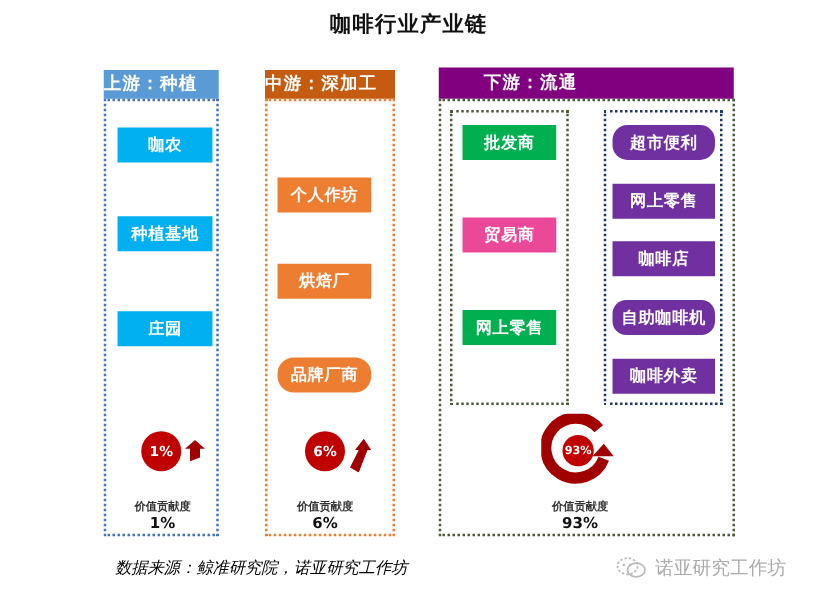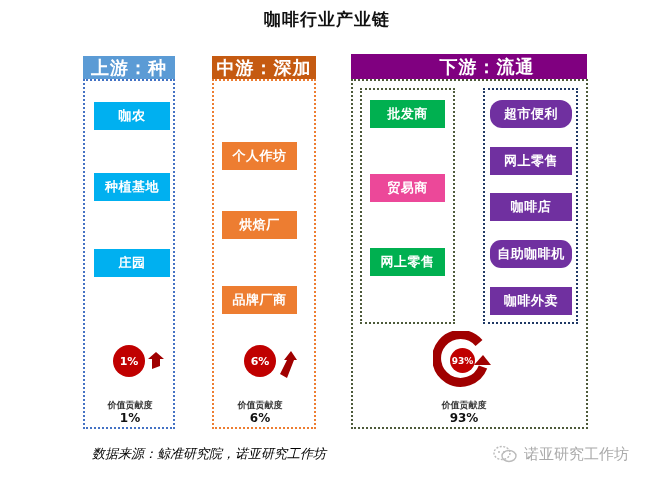--- a/index.html
+++ b/index.html
@@ -1,21 +1,21 @@
 <!DOCTYPE html>
 <html><head>
   <meta charset="utf-8">
   <style>
     * { margin: 0; padding: 0; box-sizing: border-box; }
     html, body { width: 654px; height: 484px; background: #ffffff; overflow: hidden; }
     body { position: relative; font-family: "DejaVu Sans", "Liberation Sans", sans-serif; color: #222; }
 
     .title { position: absolute; left: 0; top: 8px; width: 654px; text-align: center; font-size: 17px; font-weight: bold; color: #111; letter-spacing: 1px; }
 
-    .stage-header { position: absolute; height: 23px; color: #fff; font-weight: bold; font-size: 18px; text-align: center; line-height: 23px; letter-spacing: 1px; }
+    .stage-header { position: absolute; height: 23px; color: #fff; font-weight: bold; font-size: 14px; line-height: 23px; letter-spacing: 1px; }
     .stage-box { position: absolute; border: 2px dotted; }
 
     .node { position: absolute; color: #fff; font-weight: bold; font-size: 13px; text-align: center; display: flex; align-items: center; justify-content: center; letter-spacing: 0.5px; }
 
     .badge { position: absolute; border-radius: 50%; background: #c00000; color: #fff; font-weight: bold; font-size: 12px; display: flex; align-items: center; justify-content: center; }
     .arrow { position: absolute; }
 
     .contrib-label { position: absolute; font-size: 9px; font-weight: bold; color: #333; text-align: center; }
     .contrib-value { position: absolute; font-size: 12px; font-weight: bold; color: #111; text-align: center; }
 
@@ -39,21 +39,21 @@
   <polygon points="8,0 16,7 12,7 12,14 4,17 4,7 0,7" fill="#a00000"></polygon>
 </svg>
 <div class="contrib-label" style="left:95px; top:399px; width:70px;">价值贡献度</div>
 <div class="contrib-value" style="left:95px; top:411px; width:70px;">1%</div>
 
 <div class="stage-header" style="left:212px; top:56px; width:104px; background:#c55a11;">中游：深加工</div>
 <div class="stage-box" style="left:212px; top:79px; width:104px; height:350px; border-color:#ed7d31;"></div>
 
 <div class="node" style="left:222px; top:142px; width:75px; height:28px; background:#ed7d31;">个人作坊</div>
 <div class="node" style="left:222px; top:211px; width:75px; height:28px; background:#ed7d31;">烘焙厂</div>
-<div class="node" style="left:222px; top:286px; width:75px; height:28px; background:#ed7d31;">品牌厂商</div>
+<div class="node" style="left:222px; top:286px; width:75px; height:28px; background:#ed7d31;border-radius:13px;">品牌厂商</div>
 
 <div class="badge" style="left:244px; top:345px; width:32px; height:32px; font-size:11px;">6%</div>
 <svg class="arrow" style="left:279px; top:351px;" width="18" height="27" viewBox="0 0 18 27">
   <polygon points="12,0 18,9 15,9 8,27 1,23 8,9 5,9" fill="#a00000"></polygon>
 </svg>
 <div class="contrib-label" style="left:225px; top:399px; width:70px;">价值贡献度</div>
 <div class="contrib-value" style="left:225px; top:411px; width:70px;">6%</div>
 
 <div class="stage-header" style="left:351px; top:54px; width:236px; height:25px; line-height:25px; background:#800080;padding-left:36px;">下游：流通</div>
 <div class="stage-box" style="left:351px; top:79px; width:237px; height:350px; border-color:#4d5a3a;"></div>

